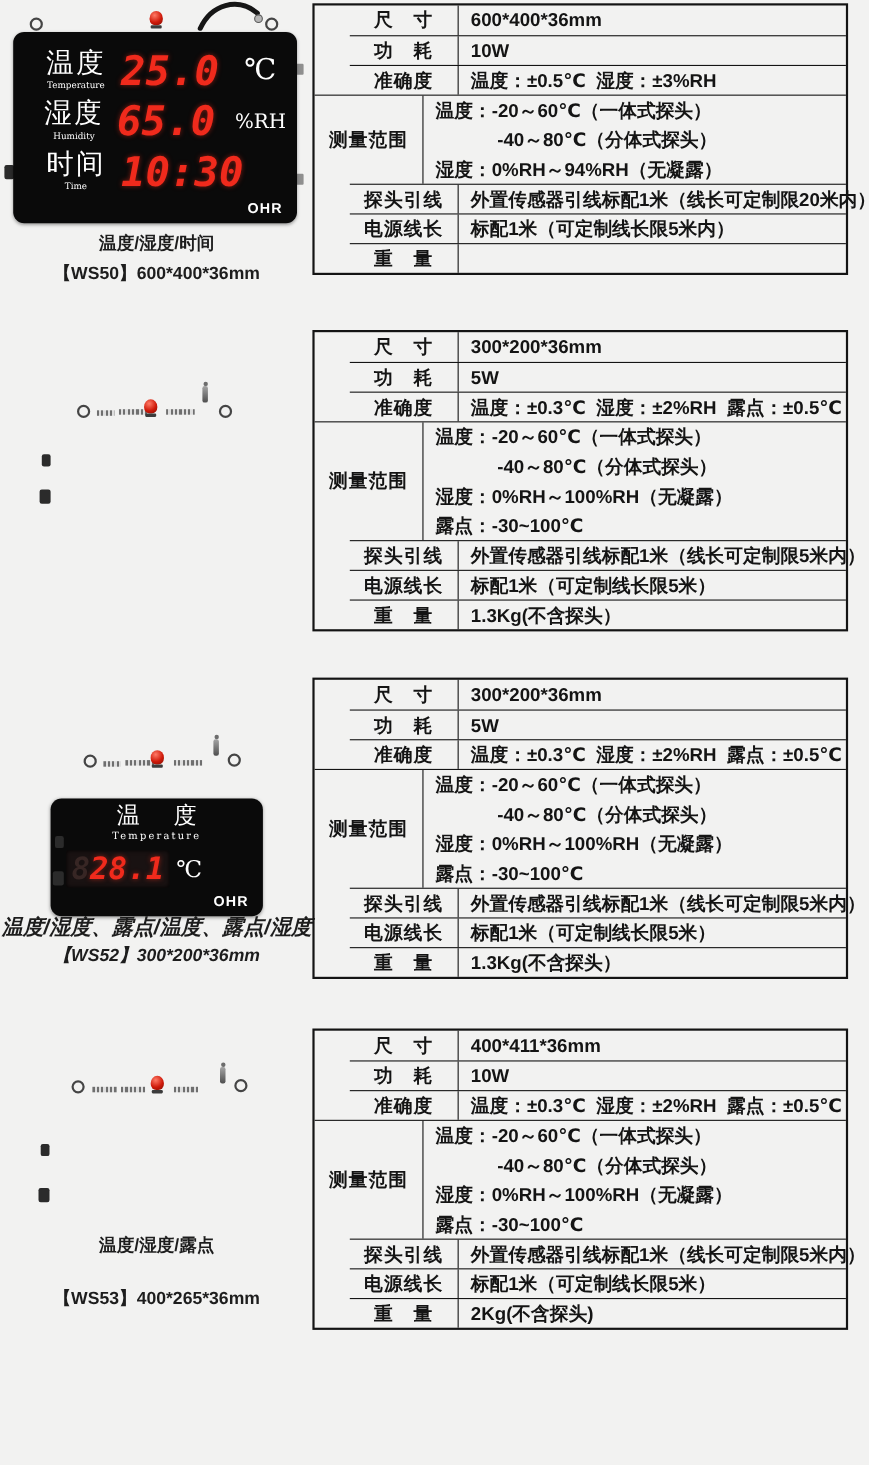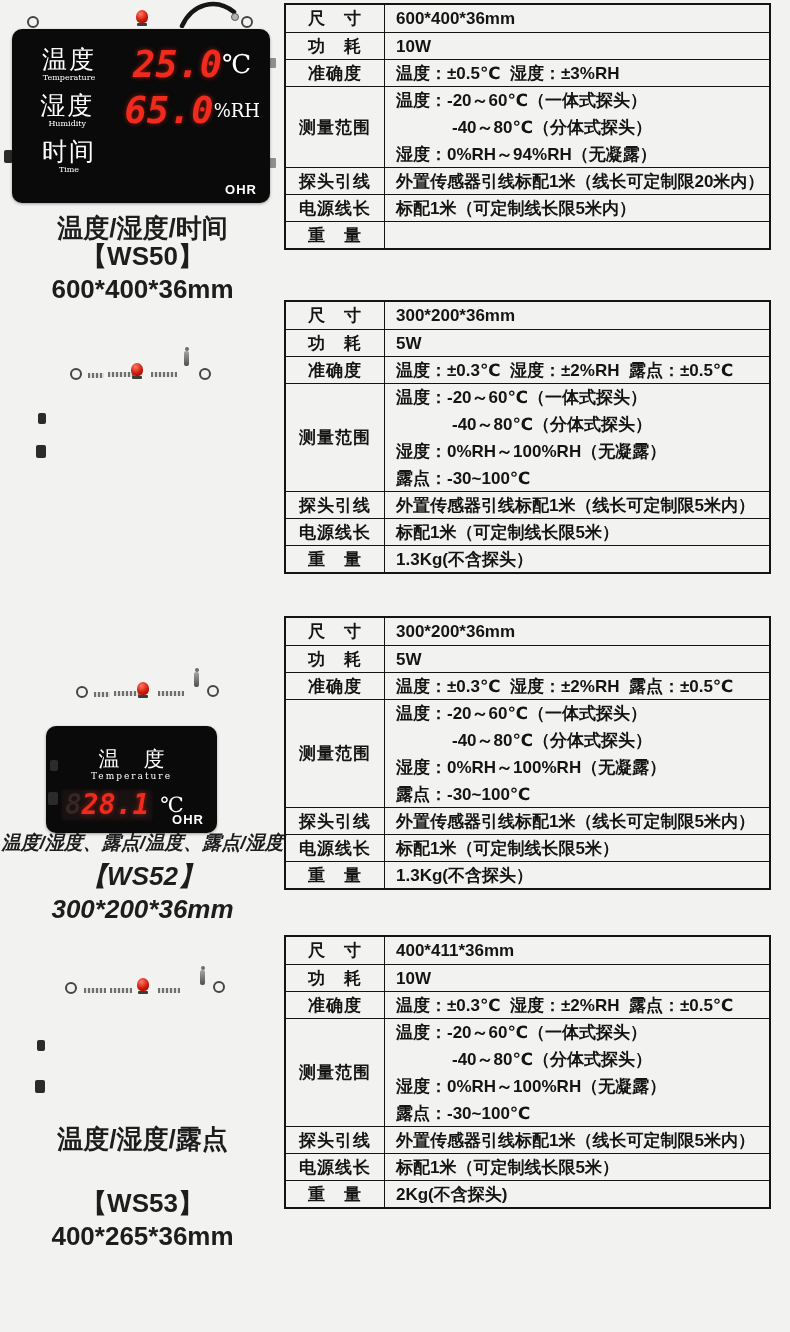--- a/index.html
+++ b/index.html
@@ -9,21 +9,21 @@
     font-family:"Liberation Sans","DejaVu Sans",sans-serif;
     color:#141414;
   }
   
   .spec-table{
     position:absolute;left:284px;width:487px;
     border:2px solid #141414;box-sizing:border-box;background:transparent;
   }
   .trow{display:flex;border-top:1px solid #141414;box-sizing:border-box;}
   .trow:first-child{border-top:none;}
-  .h1{height:27px;} .h3{height:81px;} .h4{height:108px;}
+  .h1{height:27px;margin-left:32px;} .h3{height:81px;} .h4{height:108px;}
   .tlabel{
     width:99px;flex:0 0 99px;border-right:1px solid #141414;box-sizing:border-box;
     display:flex;align-items:center;justify-content:center;
     font-size:17px;font-weight:700;white-space:pre;letter-spacing:1px;
   }
   .tvalue{
     flex:1;padding:0 8px 0 11px;display:flex;flex-direction:column;justify-content:center;
     font-size:17px;font-weight:600;
   }
   .tvalue .line{line-height:27px;white-space:pre;}
@@ -45,55 +45,55 @@
         background:radial-gradient(circle at 38% 30%,#ff7a66,#cf1a0a 55%,#7e0e03);}
   .lamp:after{content:"";position:absolute;left:1px;right:1px;bottom:-3px;height:3px;background:#3c3c3c;border-radius:1px;}
   .vent{position:absolute;height:5px;background:repeating-linear-gradient(90deg,#6f6f6f 0 2px,#dedede 2px 4px);}
   .probe{position:absolute;width:5px;height:15px;background:linear-gradient(#a5a5a5,#4e4e4e);border-radius:2px;}
   .probe:before{content:"";position:absolute;top:-4px;left:0.5px;width:4px;height:4px;border-radius:50%;background:#6d6d6d;}
   .knob{position:absolute;background:#2b2b2b;border-radius:2px;}
   .tab{position:absolute;background:#8f8f8f;border-radius:1px;}
   .gland{position:absolute;width:8px;height:8px;border-radius:50%;background:#b5b5b5;border:1.5px solid #5a5a5a;box-sizing:border-box;}
   .cable{position:absolute;}
   
-  .led-cn{color:#fff;font-family:Liberation Sans, sans-serif;line-height:1.05;}
+  .led-cn{color:#fff;font-family:Liberation Mono, monospace;line-height:1.05;}
   .led-en{color:#fff;font-family:"DejaVu Serif","Liberation Serif",serif;}
   .led-val{
     color:#f02a1c;font-family:"DejaVu Sans Mono","Liberation Mono",monospace;
     font-weight:bold;font-style:italic;letter-spacing:0px;
     text-shadow:0 0 5px rgba(255,45,25,.5);white-space:nowrap;
   }
   .ghost{
     color:#372624;font-family:"DejaVu Sans Mono","Liberation Mono",monospace;
     font-weight:bold;font-style:italic;text-shadow:none;
   }
   .window{background:#191212;border-radius:3px;display:flex;align-items:center;box-shadow:inset 0 0 4px #000;}
   .led-unit{color:#fff;font-family:"DejaVu Serif","Liberation Serif",serif;white-space:nowrap;}
 
   
   .p50{left:12px;top:29px;width:258px;height:174px;padding:12px 10px 6px 16px;box-sizing:border-box;}
   .p50 .lrow{display:flex;align-items:center;height:46px;}
   .p50 .lab{width:82px;text-align:center;}
   .p50 .led-cn{font-size:25px;letter-spacing:2px;}
   .p50 .led-en{font-size:8px;}
-  .p50 .led-val{font-size:37px;width:112px;text-align:right;}
+  .p50 .led-val{font-size:37px;width:112px;text-align:left;}
   .p50 .u-c{font-size:26px;}
   .p50 .u-rh{font-size:18px;}
 
   
-  .p51{left:46px;top:381px;width:171px;height:107px;box-sizing:border-box;padding-top:22px;}
+  .p51{left:46px;top:381px;width:193px;height:107px;box-sizing:border-box;padding-top:7px;}
   .p51 .led-cn{font-size:21px;text-align:center;letter-spacing:9px;text-indent:9px;}
   .p51 .led-en{font-size:9px;text-align:center;letter-spacing:2px;margin-top:1px;}
   .p51 .disp{display:flex;align-items:center;margin:7px 0 0 14px;}
   .p51 .window{padding:3px 5px;}
   .p51 .ghost,.p51 .led-val{font-size:28px;line-height:1;}
   .p51 .led-unit{font-size:21px;margin-left:6px;}
 
   
-  .caption{position:absolute;left:0;width:285px;text-align:center;font-size:26px;font-weight:600;color:#1d1d1d;}
+  .caption{position:absolute;left:0;width:285px;text-align:center;font-size:16px;font-weight:600;color:#1d1d1d;}
   .cap2{letter-spacing:0px;text-align:center;}
 </style>
 </head>
 <body>
 
 <div class="figure" style="top:0;height:270px;">
   <span class="ring" style="left:27px;top:16px;"></span>
   <span class="lamp" style="left:136px;top:10px;"></span>
   <svg class="cable" style="left:178px;top:0;" width="64" height="28">
     <path d="M4 26 C 14 4, 38 -3, 56 12" stroke="#161616" stroke-width="4.5" fill="none" stroke-linecap="round"></path>
@@ -119,20 +119,21 @@
         <div class="led-en">Humidity</div>
       </div>
       <div class="led-val">65.0</div>
       <div class="led-unit u-rh">%RH</div>
     </div>
     <div class="lrow">
       <div class="lab">
         <div class="led-cn">时间</div>
         <div class="led-en">Time</div>
       </div>
+      <div class="led-val">10:30</div>
       <div class="led-unit"></div>
     </div>
     <div class="brand">OHR</div>
   </div>
   <div class="caption" style="top:211px;">温度/湿度/时间</div>
   <div class="caption cap2" style="top:239px;">【WS50】600*400*36mm</div>
 </div>
 
 <div class="spec-table" style="top:3px;">
   <div class="trow h1">
@@ -319,21 +320,21 @@
   <span class="vent" style="left:84px;top:26px;width:22px;"></span>
   <span class="vent" style="left:110px;top:26px;width:22px;"></span>
   <span class="lamp" style="left:137px;top:16px;"></span>
   <span class="vent" style="left:158px;top:26px;width:22px;"></span>
   <span class="probe" style="left:200px;top:8px;"></span>
   <span class="ring" style="left:213px;top:19px;"></span>
   <span class="knob" style="left:37px;top:78px;width:8px;height:11px;"></span>
   <span class="knob" style="left:35px;top:118px;width:10px;height:13px;"></span>
 
   <div class="caption" style="top:160px;">温度/湿度/露点</div>
-  <div class="caption cap2" style="top:208px;margin-top:16px;">【WS53】400*265*36mm</div>
+  <div class="caption cap2" style="top:208px;">【WS53】400*265*36mm</div>
 </div>
 
 <div class="spec-table" style="top:935px;">
   <div class="trow h1">
       <div class="tlabel">尺　寸</div>
       <div class="tvalue">
         <div class="line">400*411*36mm</div>
       </div>
     </div>
   <div class="trow h1">

